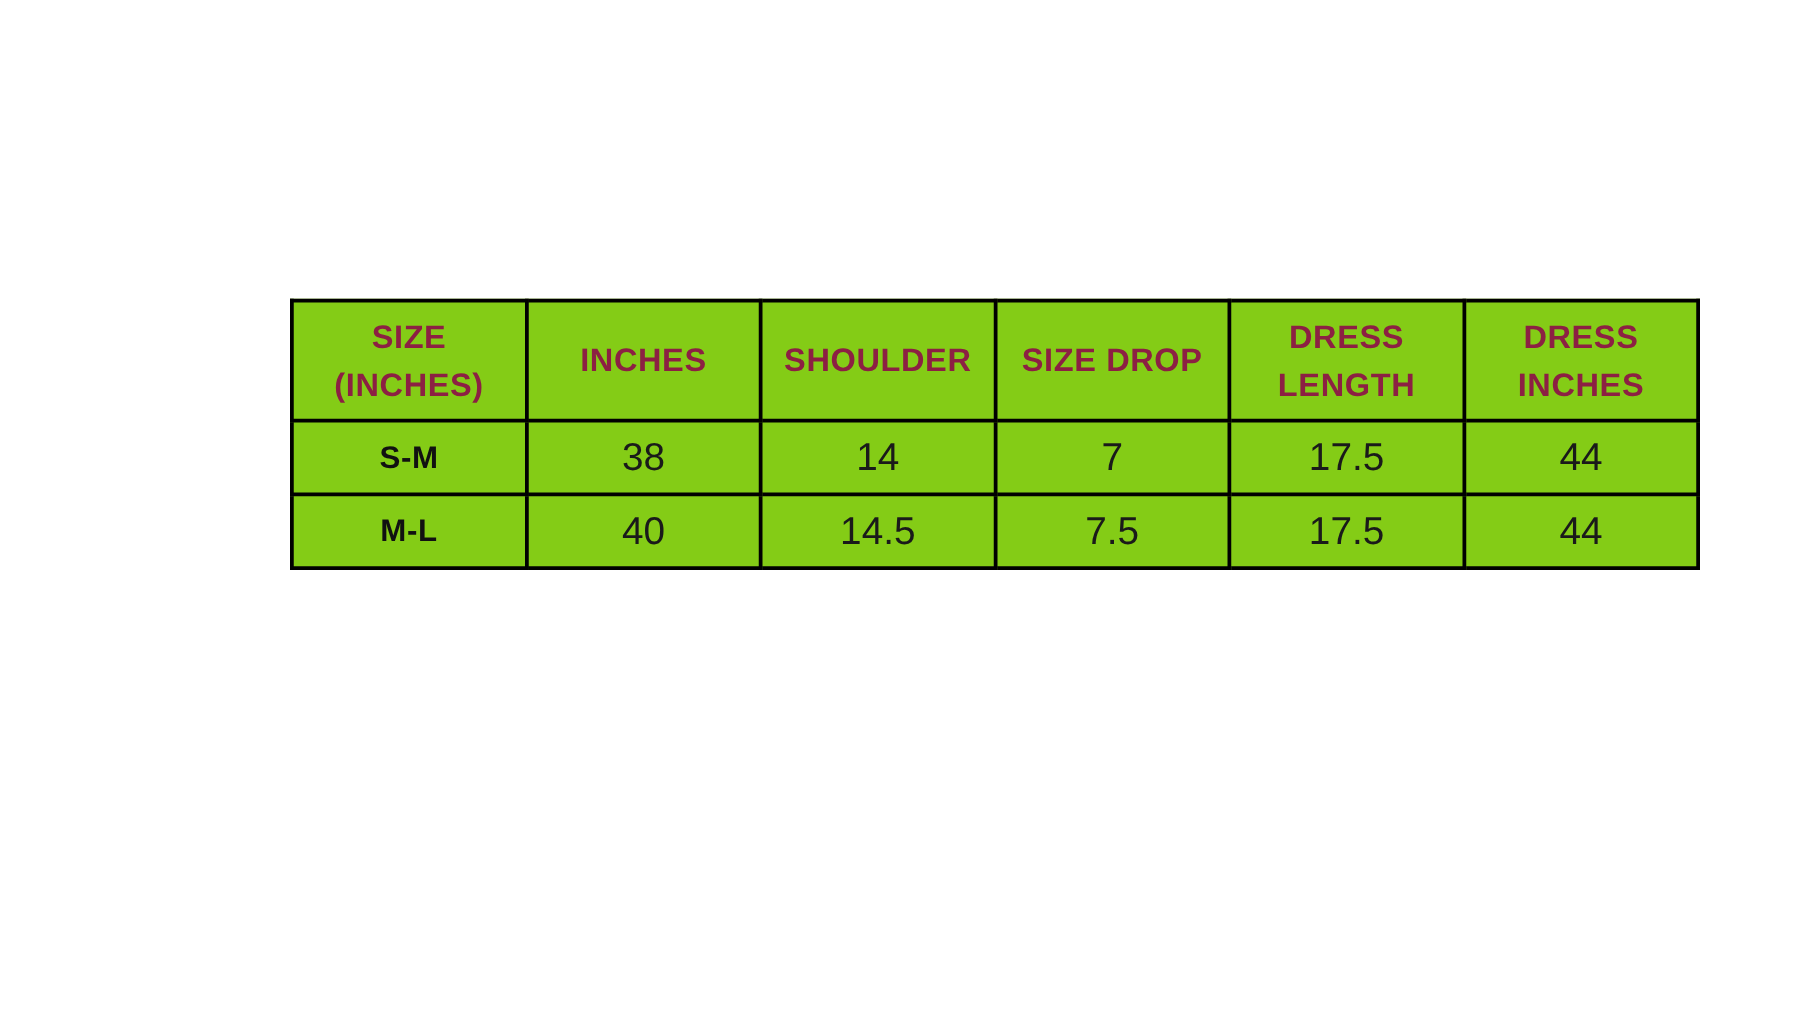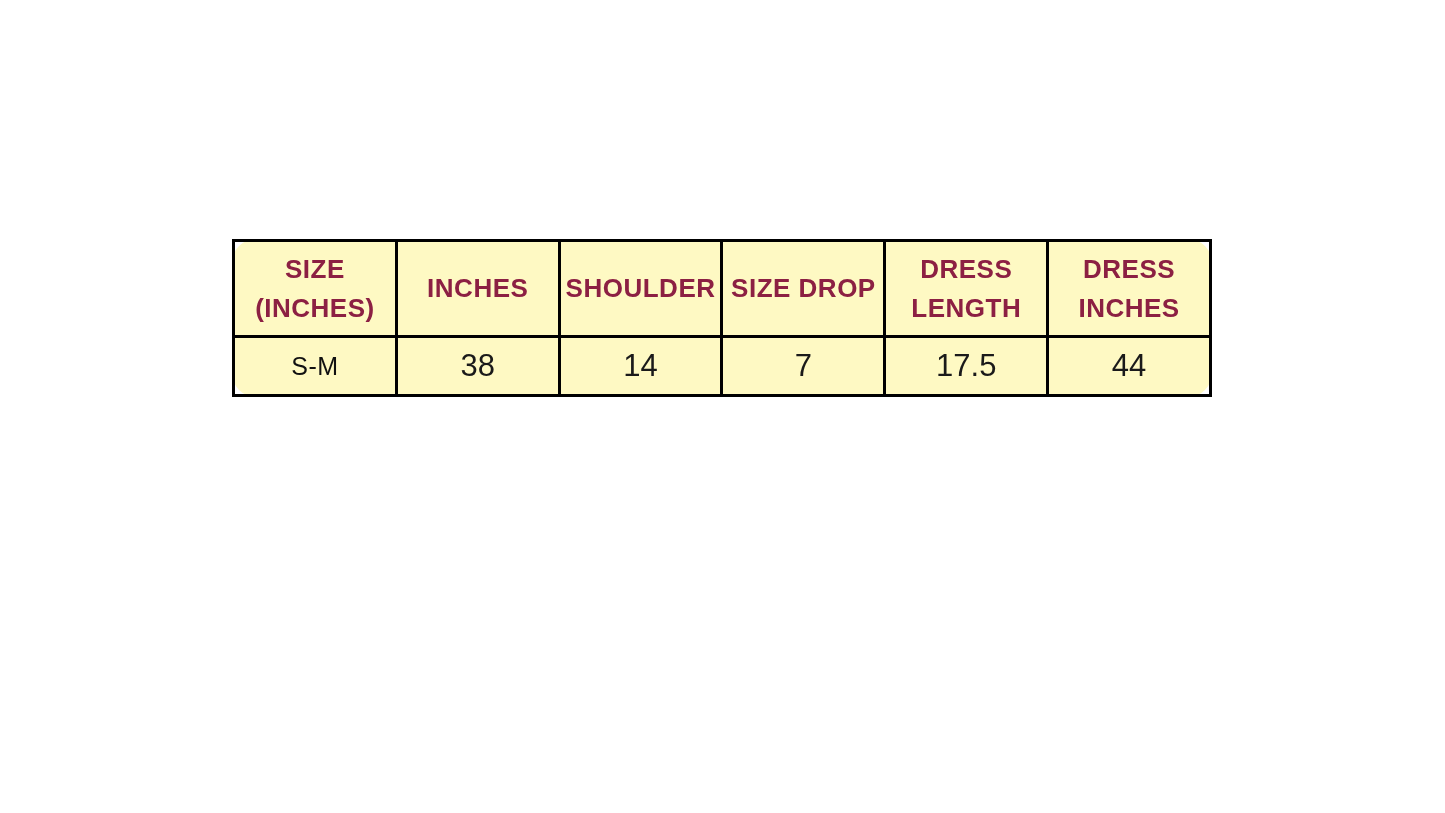--- a/index.html
+++ b/index.html
@@ -16,25 +16,24 @@
     position: relative;
     width: 1445px;
     height: 813px;
     background: #ffffff;
   }
 
   table.size-table {
     position: absolute;
     left: 232px;
     top: 239px;
-    width: 980px;
+    width: 1128px;
     border-collapse: collapse;
     table-layout: fixed;
-    background: #fef9c3;
-    border-radius: 24px;
+    background: #84cc16;
   }
 
   table.size-table th,
   table.size-table td {
     border: 3px solid #000000;
     text-align: center;
     vertical-align: middle;
     padding: 0 4px;
   }
 
@@ -44,21 +43,21 @@
     font-weight: 700;
     line-height: 39px;
     color: #8C2043;
     letter-spacing: 0.5px;
   }
 
   table.size-table tbody tr { height: 59px; }
 
   table.size-table tbody th.row-label {
     font-size: 25px;
-    font-weight: 400;
+    font-weight: 700;
     color: #111111;
     letter-spacing: 0.5px;
   }
 
   table.size-table tbody td.value-cell {
     font-size: 31px;
     font-weight: 400;
     color: #1a1a1a;
   }
 </style>
@@ -80,16 +79,24 @@
     </thead>
     <tbody>
       <tr>
         <th class="row-label">S-M</th>
         <td class="value-cell">38</td>
         <td class="value-cell">14</td>
         <td class="value-cell">7</td>
         <td class="value-cell">17.5</td>
         <td class="value-cell">44</td>
       </tr>
+      <tr>
+        <th class="row-label">M-L</th>
+        <td class="value-cell">40</td>
+        <td class="value-cell">14.5</td>
+        <td class="value-cell">7.5</td>
+        <td class="value-cell">17.5</td>
+        <td class="value-cell">44</td>
+      </tr>
     </tbody>
   </table>
 
 </div>
 
 </body></html>

